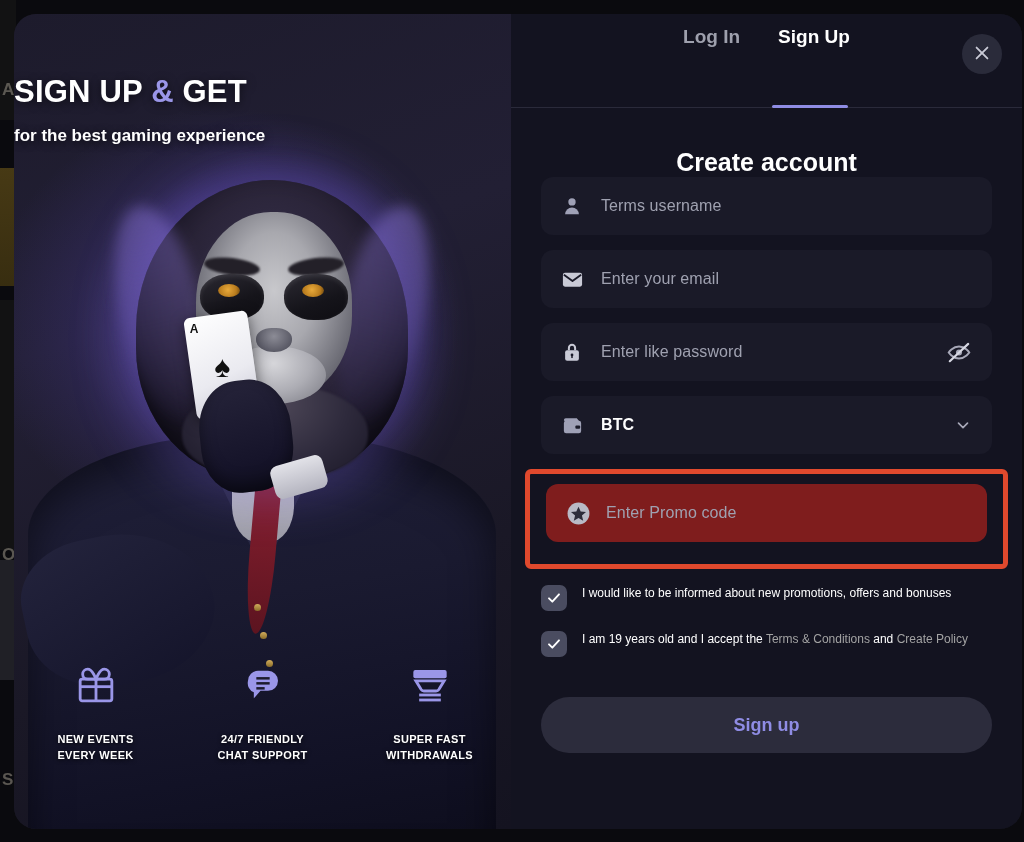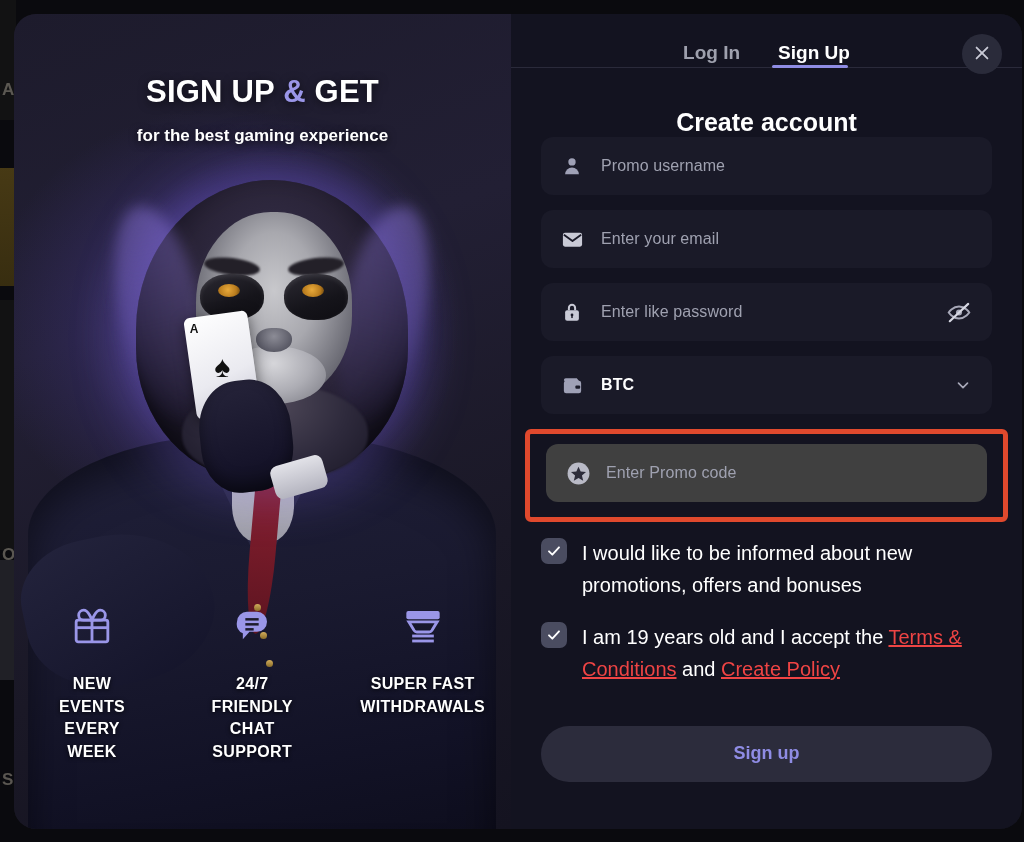--- a/index.html
+++ b/index.html
@@ -43,21 +43,21 @@
 
   
   .promo {
     position: relative; width: 497px; height: 100%;
     background:
       radial-gradient(ellipse 330px 300px at 42% 38%, rgba(112,92,205,.55) 0%, rgba(70,56,140,.28) 45%, rgba(30,26,60,0) 72%),
       linear-gradient(160deg, #1d1b2c 0%, #221f34 35%, #1a1826 70%, #141320 100%);
     overflow: hidden;
   }
 
-  .promo-head { position: relative; z-index: 6; padding-top: 58px; text-align: center; }
+  .promo-head { position: relative; z-index: 6; padding-top: 58px; }
   .promo-h1 {
     color: #ffffff; font-size: 31px; font-weight: 700; letter-spacing: .2px;
     line-height: 1.30; text-shadow: 0 2px 10px rgba(0,0,0,.6);
   }
   .promo-amp { color: #9a96e8; }
   .promo-sub {
     margin-top: 14px; color: #ffffff; font-size: 17px; font-weight: 700;
     text-shadow: 0 2px 8px rgba(0,0,0,.7);
   }
 
@@ -180,34 +180,34 @@
   }
 
   
   .features {
     position: absolute; left: 0; right: 0; bottom: 66px; z-index: 8;
     display: flex; justify-content: center; gap: 56px; padding: 0 26px;
   }
   .feature { width: 128px; text-align: center; }
   .feature-icon { height: 46px; display: flex; align-items: center; justify-content: center; }
   .feature-label {
-    margin-top: 24px; color: #ffffff; font-size: 16px; font-weight: 700;
+    margin-top: 24px; color: #ffffff; font-size: 11px; font-weight: 700;
     letter-spacing: .35px; line-height: 1.4; text-transform: uppercase;
     text-shadow: 0 1px 4px rgba(0,0,0,.8);
   }
 
   
   .form-panel {
     position: relative; flex: 1; height: 100%;
     background: #131320; padding: 0 30px;
   }
 
   .tabs {
     position: relative; display: flex; justify-content: center;
-    align-items: flex-start; gap: 38px; padding-top: 28px; height: 54px;
+    align-items: flex-start; gap: 38px; padding-top: 12px; height: 94px;
   }
   .tab {
     font-size: 19px; font-weight: 700; padding-bottom: 27px; cursor: pointer;
     color: #9ea0ad; background: none; border: none; font-family: inherit;
   }
   .tab.active { color: #ffffff; }
   .tab-underline {
     position: absolute; bottom: 0; left: 50%; margin-left: 5px;
     width: 76px; height: 3px; border-radius: 2px; background: #8f8ce4;
   }
@@ -240,34 +240,34 @@
   .field .f-text.value { color: #ffffff; font-weight: 700; }
   .field .f-right {
     position: absolute; right: 20px; top: 50%; transform: translateY(-50%);
     display: flex; align-items: center; cursor: pointer;
   }
 
   .promo-wrap {
     margin: 0 -16px 15px -16px; padding: 10px 16px;
     border: 5px solid #e0492d; border-radius: 6px;
   }
-  .promo-wrap .field { margin-bottom: 5px; background: #404040; }
+  .promo-wrap .field { margin-bottom: 12px; background: #7f1d1d; }
 
   .checks { margin-top: 9px; }
   .check-row { display: flex; align-items: flex-start; margin-bottom: 19px; }
   .checkbox {
     flex: none; width: 26px; height: 26px; border-radius: 7px;
     background: #4a4c60; display: flex; align-items: center; justify-content: center;
     margin-top: 1px; cursor: pointer;
   }
   .check-text {
-    margin-left: 15px; color: #ffffff; font-size: 20px;
+    margin-left: 15px; color: #ffffff; font-size: 12px;
     font-weight: 500; line-height: 1.62;
   }
-  .check-text a { color: #ef4444; text-decoration: underline; cursor: pointer; }
+  .check-text a { color: #a3a3a3; cursor: pointer; }
 
   .signup-btn {
     width: 100%; height: 56px; margin-top: 21px;
     border: none; border-radius: 28px; background: #2c2c3c;
     color: #8f8ce4; font-size: 18px; font-weight: 700;
     font-family: inherit; cursor: pointer;
   }
 </style>
 </head>
 <body>
@@ -393,21 +393,21 @@
       <div class="form-title">Create account</div>
 
       
       <div class="field">
         <span class="f-icon">
           <svg width="22" height="22" viewBox="0 0 24 24" fill="#9fa1b6">
             <circle cx="12" cy="7.5" r="4"></circle>
             <path d="M4.5 21a7.5 7.5 0 0 1 15 0z"></path>
           </svg>
         </span>
-        <span class="f-text">Promo username</span>
+        <span class="f-text">Terms username</span>
       </div>
 
       
       <div class="field">
         <span class="f-icon">
           <svg width="23" height="23" viewBox="0 0 24 24" fill="#c9cad6">
             <rect x="2" y="5" width="20" height="14.5" rx="2.2"></rect>
             <path d="M3 7l9 6.5L21 7" stroke="#1a1a28" stroke-width="2" fill="none" stroke-linejoin="round"></path>
           </svg>
         </span>

